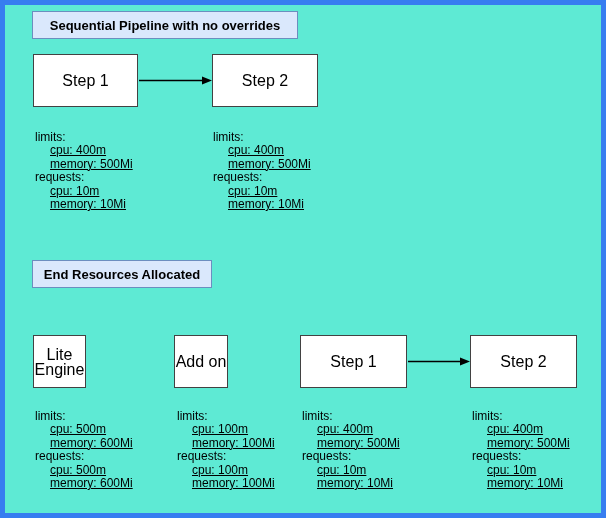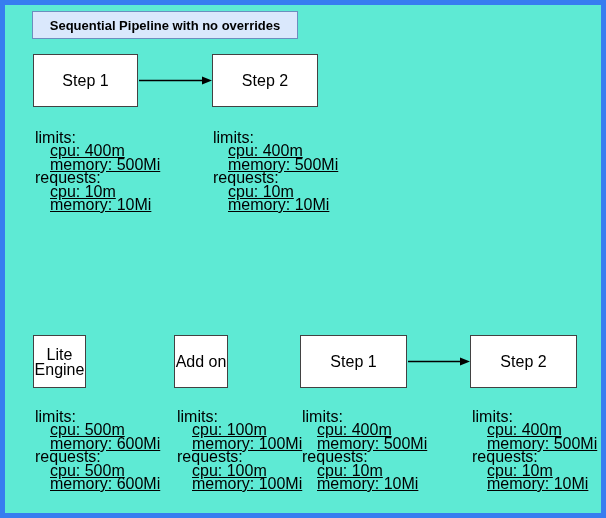--- a/index.html
+++ b/index.html
@@ -39,21 +39,21 @@
     align-items: center;
     justify-content: center;
     text-align: center;
     font-size: 16px;
     line-height: 15px;
     white-space: pre-line;
   }
   .arrow { position: absolute; overflow: visible; }
   .res {
     position: absolute;
-    font-size: 16px;
+    font-size: 12px;
     line-height: 13.4px;
     white-space: nowrap;
   }
   .res .ind { padding-left: 15px; text-decoration: underline; }
 </style>
 </head>
 <body>
 
 <div class="canvas">
   <div class="frame"></div>
@@ -80,20 +80,21 @@
 
   <div class="res" style="left:213px; top:131px;">
     <div>limits:</div>
     <div class="ind">cpu: 400m</div>
     <div class="ind">memory: 500Mi</div>
     <div>requests:</div>
     <div class="ind">cpu: 10m</div>
     <div class="ind">memory: 10Mi</div>
   </div>
 
+  <div class="title-box" style="left:32px; top:260px; width:180px; height:28px;">End Resources Allocated</div>
 
   <div class="node" style="left:174px; top:335px; width:54px; height:53px;">Add on</div>
 
   <div class="node" style="left:33px; top:335px; width:53px; height:53px;">Lite
 Engine</div>
 
   <div class="node" style="left:300px; top:335px; width:107px; height:53px;">Step 1</div>
 
   <div class="node" style="left:470px; top:335px; width:107px; height:53px;">Step 2</div>
 

